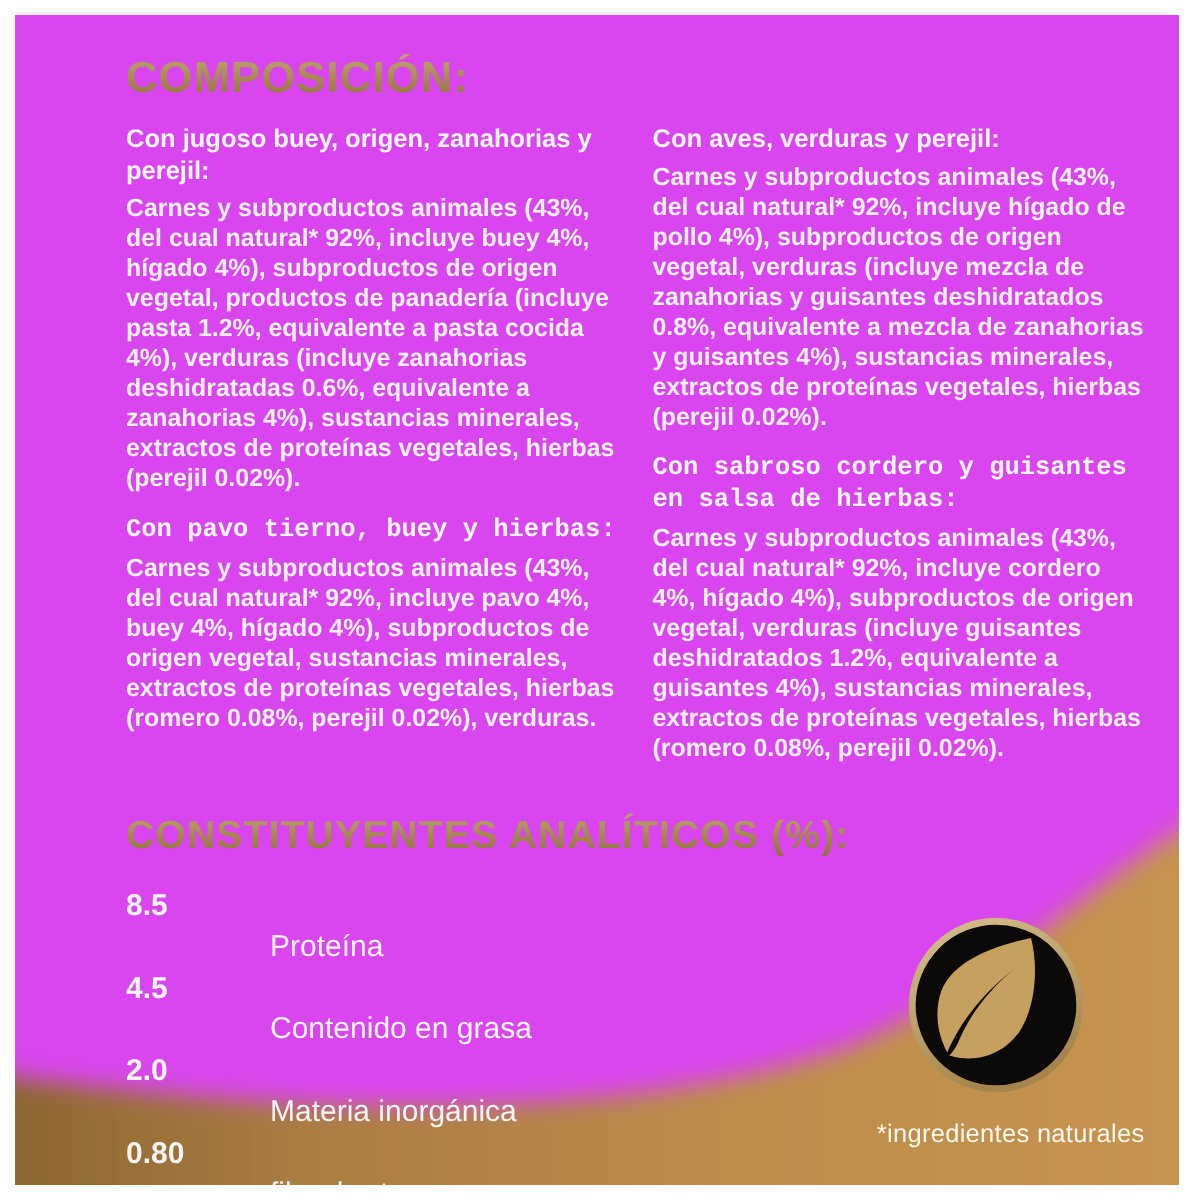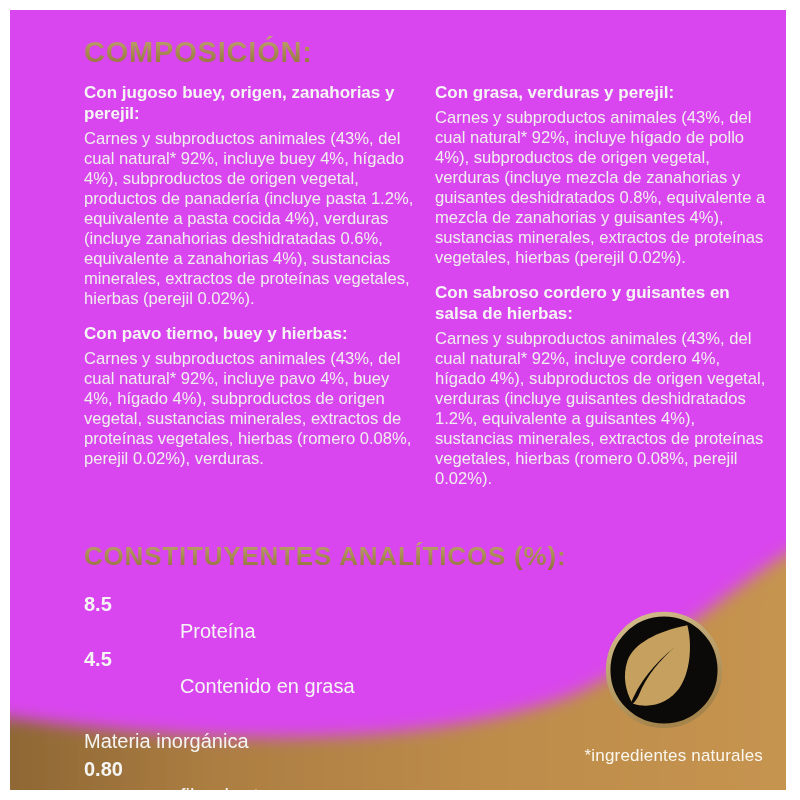--- a/index.html
+++ b/index.html
@@ -26,23 +26,23 @@
   }
   .composition-title{position:absolute;left:74px;top:26px;font-size:29px;}
   .analytics-title{position:absolute;left:74px;top:531px;font-size:26px;text-decoration:underline;}
 
   .columns{position:absolute;left:74px;top:72px;width:682px;display:flex;gap:20px;}
   .col{width:331px;}
   .col h2{
     margin:0 0 5px 0;font-size:17px;line-height:21px;font-weight:700;color:#f5f5f4;
   }
   .col p{
-    margin:0 0 12px 0;font-size:16.6px;line-height:20px;font-weight:400;color:#f0efee;
+    margin:0 0 12px 0;font-size:16.6px;line-height:20px;font-weight:700;color:#f0efee;
   }
-  .col section + section h2{margin-top:14px;}
+  .col section + section h2{margin-top:14px;font-family:Liberation Mono, monospace;}
 
   .analytics-table{position:absolute;left:74px;top:580px;}
   .arow{display:flex;font-size:20px;line-height:28px;color:#f5f5f4;}
   .arow .val{width:96px;font-weight:700;}
   .arow .lab{font-weight:400;margin-top:27px;}
 
   .leaf-logo{position:absolute;left:588px;top:594px;width:132px;height:132px;z-index:3;}
   .footnote{
     position:absolute;right:27px;top:736px;z-index:3;
     font-size:17px;color:#fbf7ef;font-weight:400;letter-spacing:0.2px;
@@ -79,21 +79,21 @@
             <h2>Con jugoso buey, origen, zanahorias y perejil:</h2>
             <p>Carnes y subproductos animales (43%, del cual natural* 92%, incluye buey 4%, hígado 4%), subproductos de origen vegetal, productos de panadería (incluye pasta 1.2%, equivalente a pasta cocida 4%), verduras (incluye zanahorias deshidratadas 0.6%, equivalente a zanahorias 4%), sustancias minerales, extractos de proteínas vegetales, hierbas (perejil 0.02%).</p>
           </section>
           <section>
             <h2>Con pavo tierno, buey y hierbas:</h2>
             <p>Carnes y subproductos animales (43%, del cual natural* 92%, incluye pavo 4%, buey 4%, hígado 4%), subproductos de origen vegetal, sustancias minerales, extractos de proteínas vegetales, hierbas (romero 0.08%, perejil 0.02%), verduras.</p>
           </section>
         </div>
         <div class="col">
           <section>
-            <h2>Con grasa, verduras y perejil:</h2>
+            <h2>Con aves, verduras y perejil:</h2>
             <p>Carnes y subproductos animales (43%, del cual natural* 92%, incluye hígado de pollo 4%), subproductos de origen vegetal, verduras (incluye mezcla de zanahorias y guisantes deshidratados 0.8%, equivalente a mezcla de zanahorias y guisantes 4%), sustancias minerales, extractos de proteínas vegetales, hierbas (perejil 0.02%).</p>
           </section>
           <section>
             <h2>Con sabroso cordero y guisantes en salsa de hierbas:</h2>
             <p>Carnes y subproductos animales (43%, del cual natural* 92%, incluye cordero 4%, hígado 4%), subproductos de origen vegetal, verduras (incluye guisantes deshidratados 1.2%, equivalente a guisantes 4%), sustancias minerales, extractos de proteínas vegetales, hierbas (romero 0.08%, perejil 0.02%).</p>
           </section>
         </div>
       </div>
 
       <h1 class="gold-title analytics-title">CONSTITUYENTES ANALÍTICOS (%):</h1>
@@ -101,20 +101,21 @@
       <div class="analytics-table">
         <div class="arow">
           <span class="val">8.5</span>
           <span class="lab">Proteína</span>
         </div>
         <div class="arow">
           <span class="val">4.5</span>
           <span class="lab">Contenido en grasa</span>
         </div>
         <div class="arow">
+          <span class="val">2.0</span>
           <span class="lab">Materia inorgánica</span>
         </div>
         <div class="arow">
           <span class="val">0.80</span>
           <span class="lab">fibra bruta</span>
         </div>
         <div class="arow">
           <span class="val">81.0</span>
           <span class="lab">Moisture</span>
         </div>

